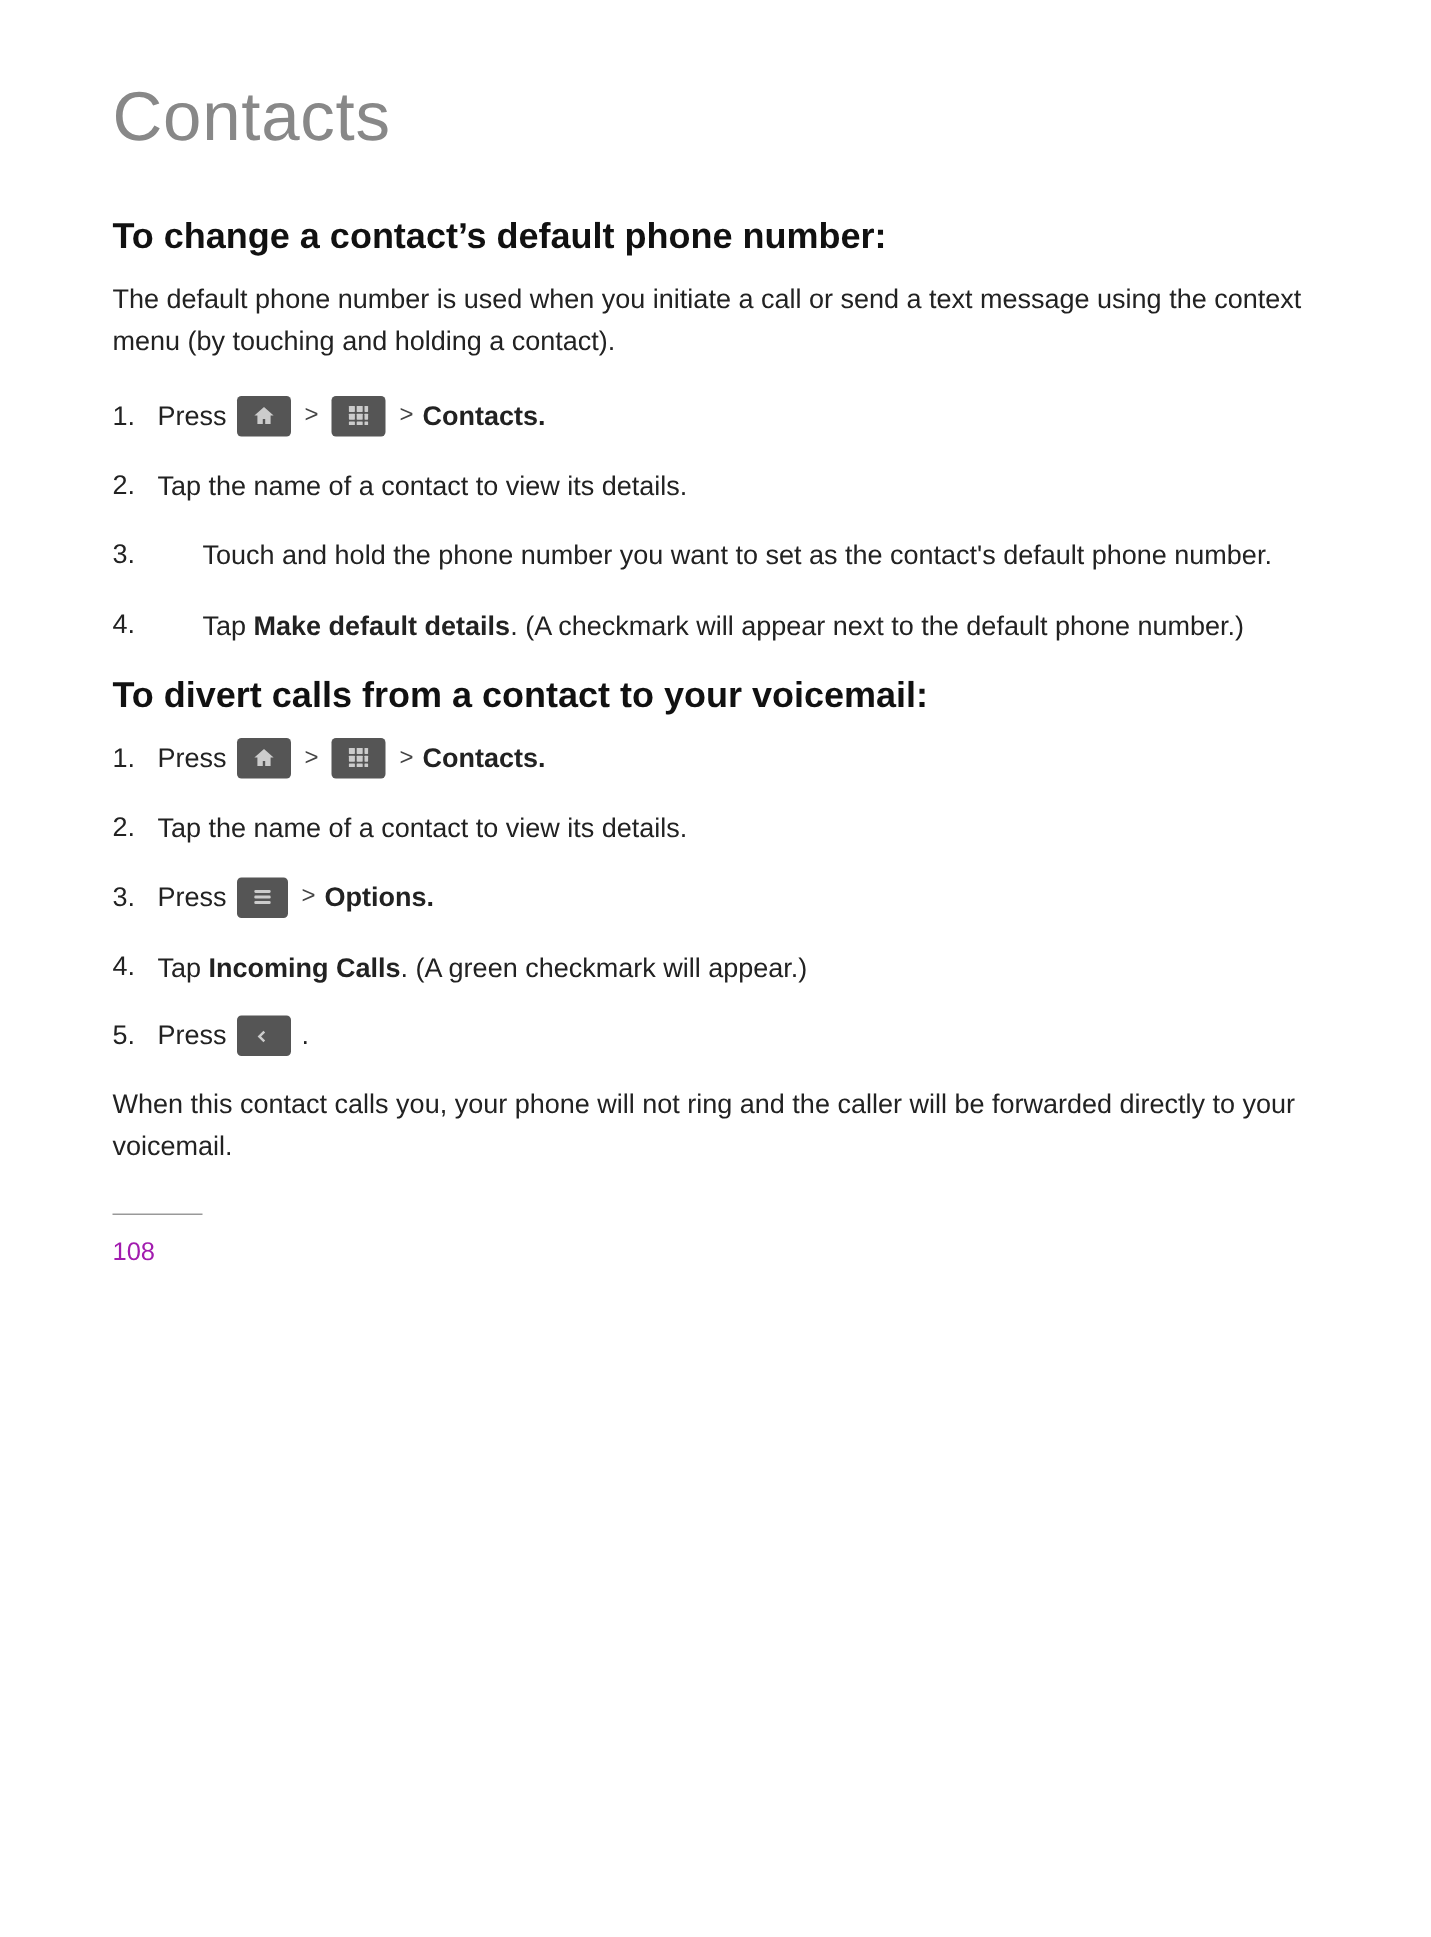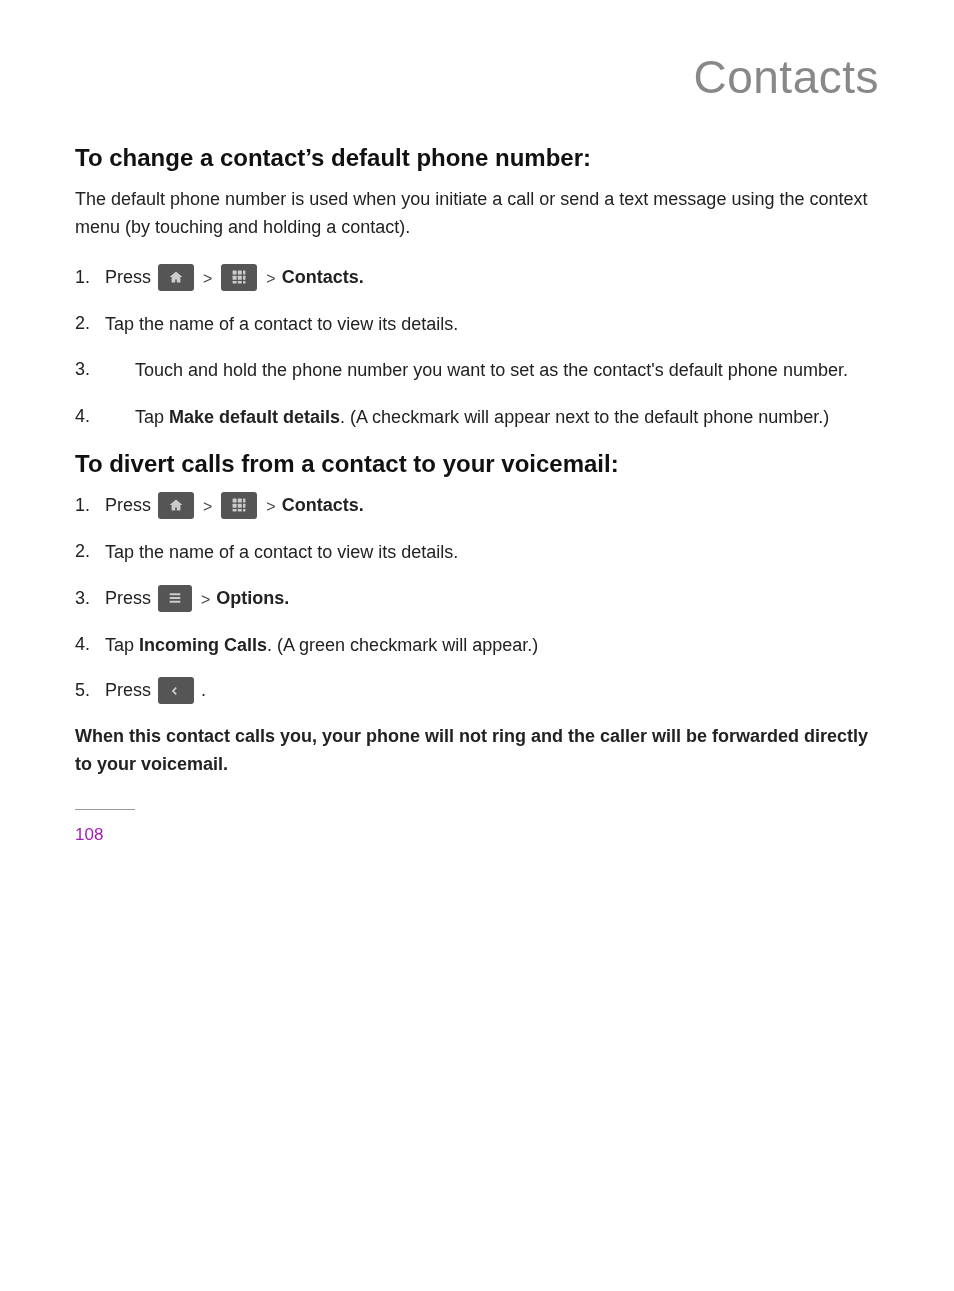--- a/index.html
+++ b/index.html
@@ -13,21 +13,20 @@
       min-height: 1291px;
       padding: 50px 75px 60px 75px;
     }
 
     h1 {
       font-size: 46px;
       font-weight: 300;
       color: #888888;
       margin-bottom: 40px;
       letter-spacing: 0.5px;
-      text-align: right;
     }
 
     .section-heading {
       font-weight: bold;
       font-size: 24px;
       margin-bottom: 14px;
       color: #111;
     }
 
     .body-text {
@@ -48,21 +47,21 @@
 
     .step-num {
       min-width: 30px;
       font-size: 18px;
     }
 
     .step-content {
       flex: 1;
       display: flex;
       flex-wrap: wrap;
-      align-items: flex-end;
+      align-items: center;
       gap: 4px;
     }
 
     .step-content-block {
       flex: 1;
       line-height: 1.6;
     }
 
     
     .btn-icon {
@@ -331,20 +330,20 @@
     <svg viewBox="0 0 18 18" xmlns="http://www.w3.org/2000/svg">
       <path d="M14 9H6.5l3.5-3.5L8.5 4 3.5 9l5 5 1.5-1.5L6.5 9H14z"></path>
     </svg>
   </span>
 </span>
     <span>.</span>
   </div>
 </div>
 
 
-<p class="body-text" style="margin-top: 10px; font-weight: bold;">When this contact calls you, your phone will not ring and the caller will be forwarded directly to your voicemail.</p>
+<p class="body-text" style="margin-top: 10px;">When this contact calls you, your phone will not ring and the caller will be forwarded directly to your voicemail.</p>
 
 
 <hr class="divider">
 <span class="page-number">108</span>
 
 
 
 
 </body></html>

